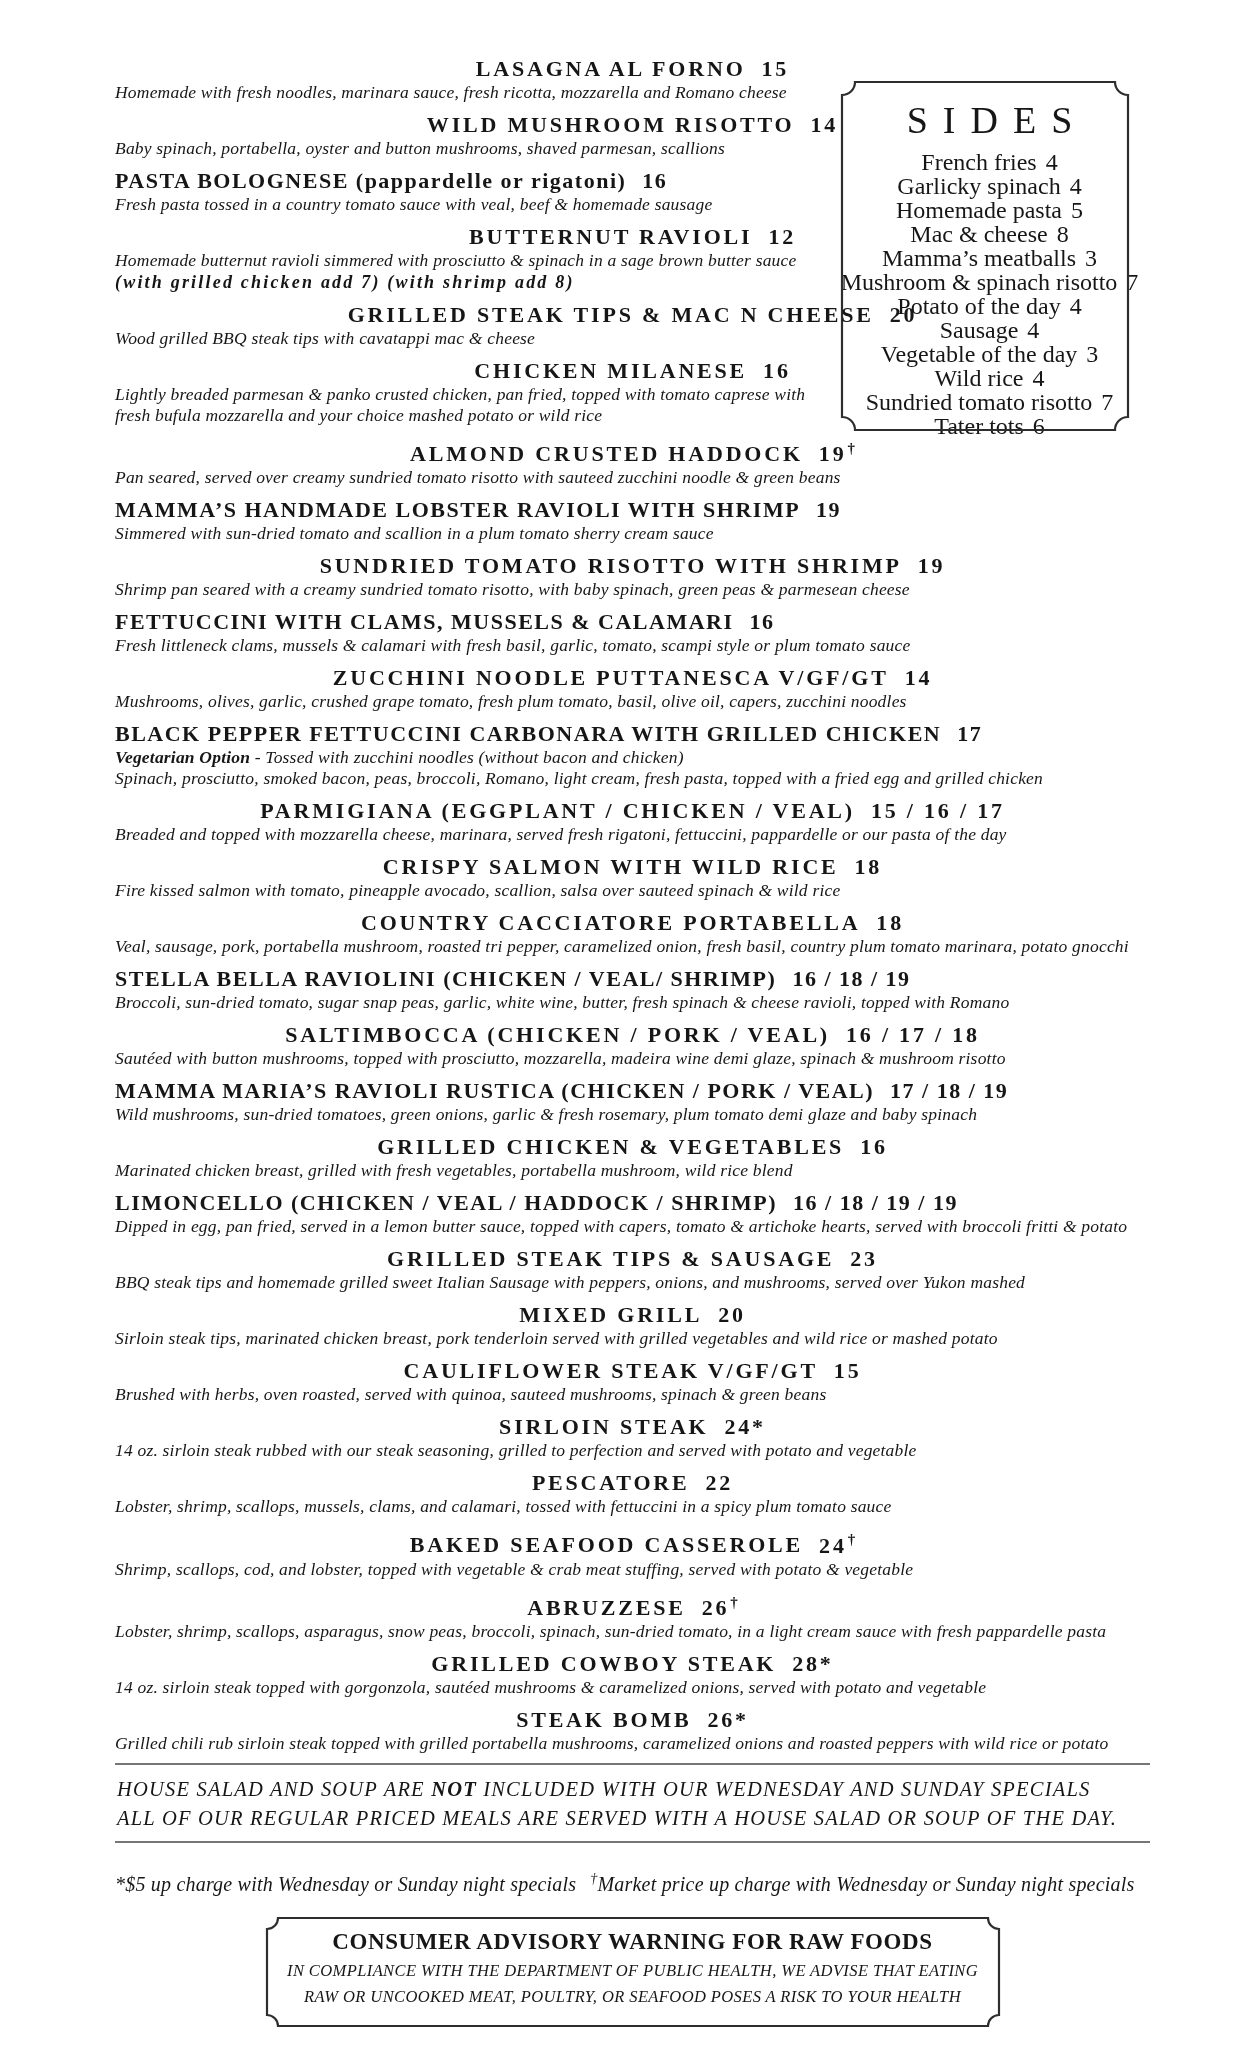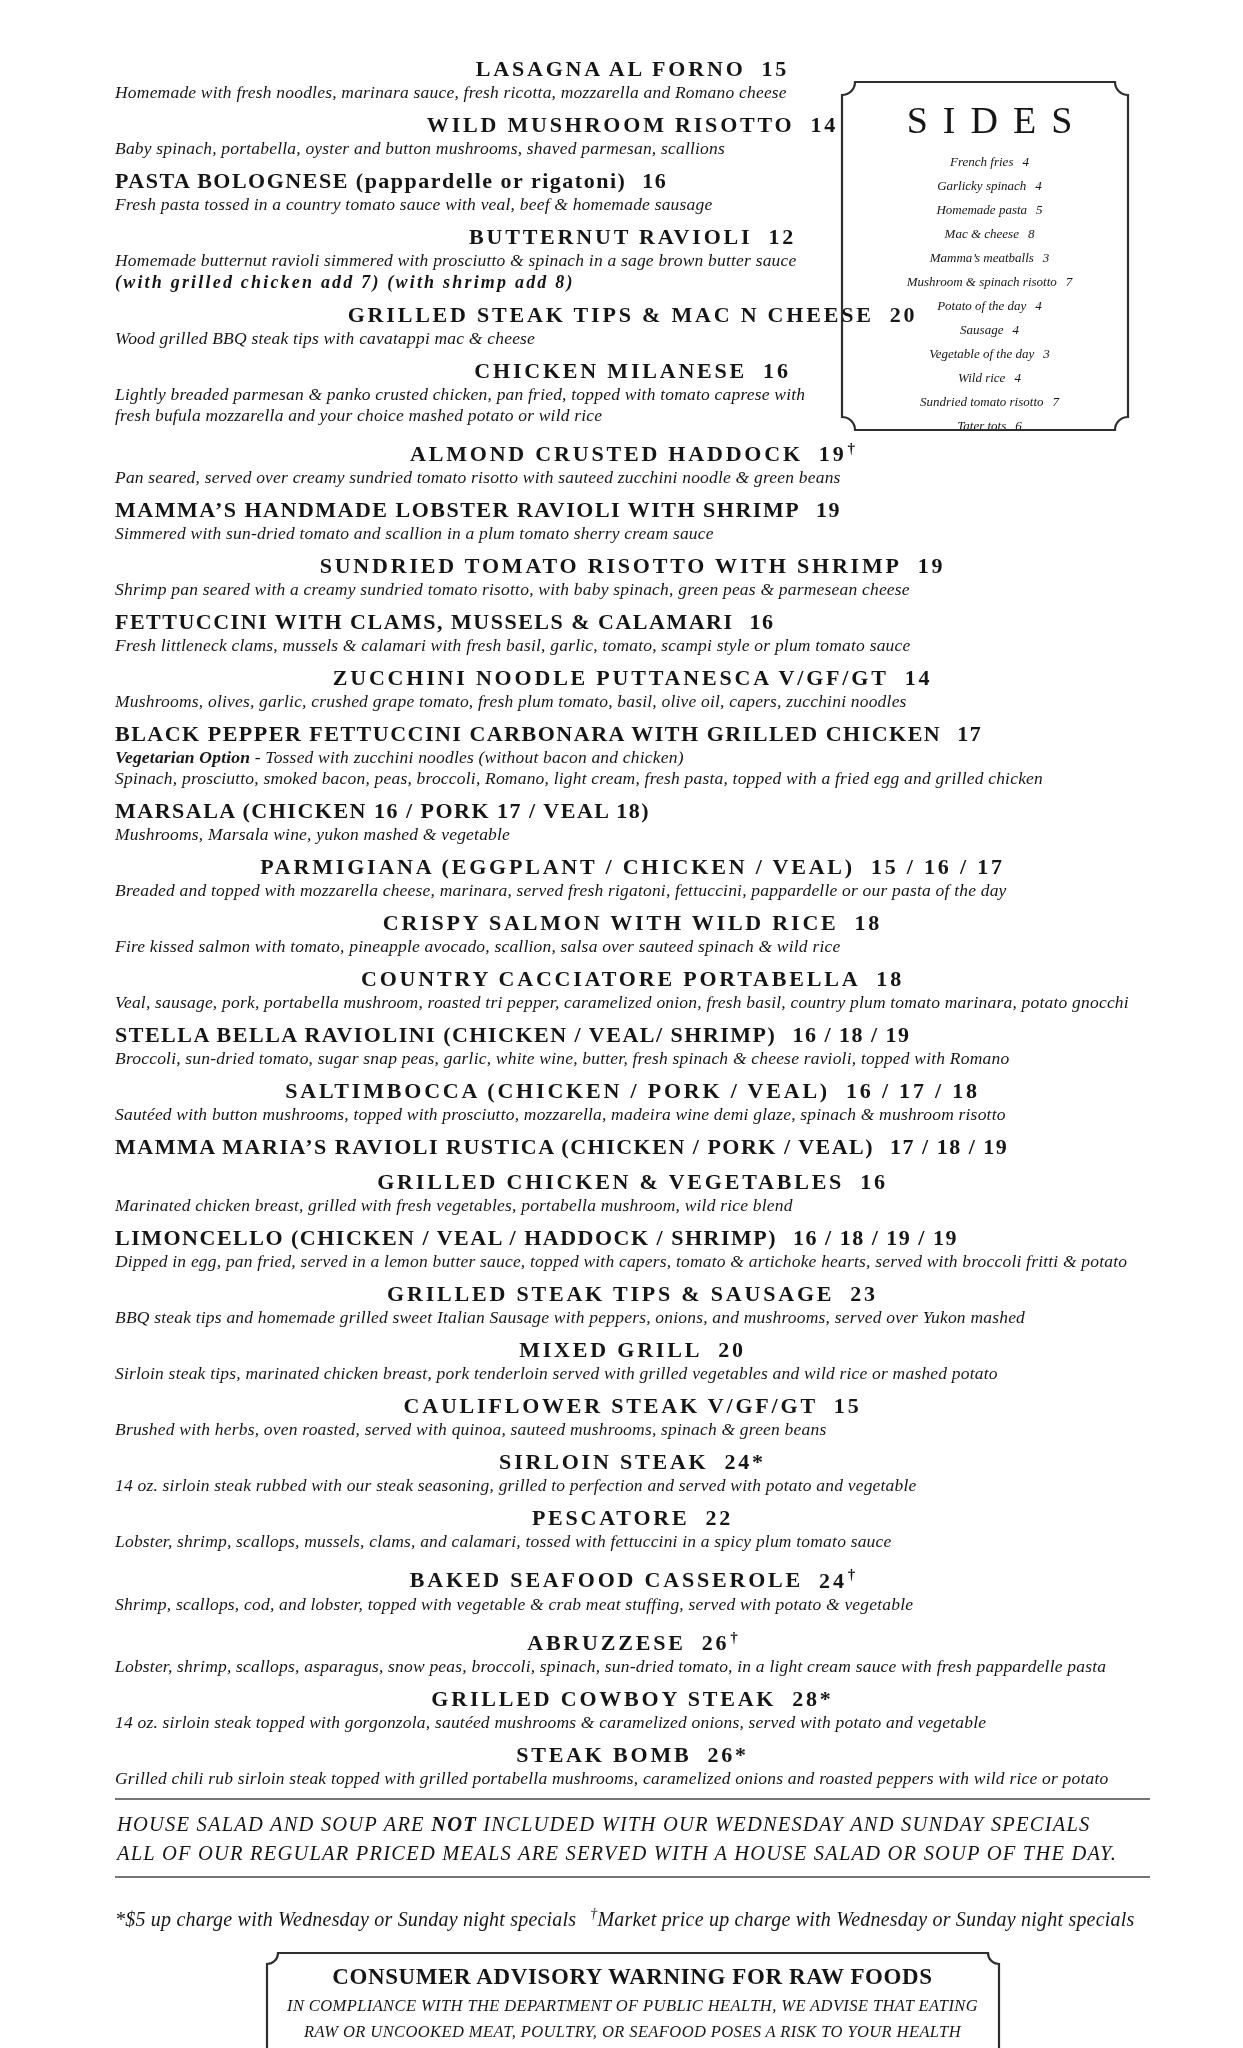--- a/index.html
+++ b/index.html
@@ -20,21 +20,21 @@
   .desc { font-style:italic; font-size:17.5px; line-height:21px; letter-spacing:0.2px; }
   .item.narrow .desc { max-width:728px; }
   .desc .vb { font-weight:700; }
   .note { font-style:italic; font-weight:700; font-size:18px; line-height:22px; letter-spacing:2.2px; }
 
   
   .sides-box { position:absolute; left:840px; top:80px; width:299px; height:352px; text-align:center; }
   .sides-box svg.frame { position:absolute; left:0; top:0; }
   .sides-title { margin-top:18px; font-size:38px; line-height:44px; letter-spacing:15px; padding-left:15px; font-weight:400; }
   .sides-list { margin-top:8px; }
-  .side-line { font-style:italic; font-size:13px; line-height:24px; }
+  .side-line { font-size:24px; line-height:24px; }
   .side-line .sp { margin-left:9px; }
 
   
   .rule { height:2px; background:#767676; }
   .rule.top { margin-top:4px; }
   .policy { font-style:italic; font-size:20.5px; line-height:29px; letter-spacing:1.2px; padding:10px 2px 8px; }
   .policy .nb { font-weight:700; }
   .footnote { margin-top:24px; font-style:italic; font-size:20px; line-height:24px; letter-spacing:0.2px; white-space:nowrap; }
   .footnote .fn2 { margin-left:14px;text-align:right; }
   .footnote sup { font-size:14px; }
@@ -114,24 +114,20 @@
       </div>
       <div class="item wide">
         <div class="item-head"><span>ZUCCHINI NOODLE PUTTANESCA V/GF/GT</span><span class="pr">14</span></div>
         <div class="desc">Mushrooms, olives, garlic, crushed grape tomato, fresh plum tomato, basil, olive oil, capers, zucchini noodles</div>
       </div>
       <div class="item">
         <div class="item-head"><span>BLACK PEPPER FETTUCCINI CARBONARA WITH GRILLED CHICKEN</span><span class="pr">17</span></div>
         <div class="desc"><span class="vb">Vegetarian Option</span> - Tossed with zucchini noodles (without bacon and chicken)</div>
         <div class="desc">Spinach, prosciutto, smoked bacon, peas, broccoli, Romano, light cream, fresh pasta, topped with a fried egg and grilled chicken</div>
       </div>
-      <div class="item">
-        <div class="item-head"><span>MARSALA (CHICKEN 16 / PORK 17 / VEAL 18)</span></div>
-        <div class="desc">Mushrooms, Marsala wine,  yukon mashed &amp; vegetable</div>
-      </div>
       <div class="item wide">
         <div class="item-head"><span>PARMIGIANA (EGGPLANT / CHICKEN / VEAL)</span><span class="pr">15 / 16 / 17</span></div>
         <div class="desc">Breaded and topped with mozzarella cheese, marinara, served fresh rigatoni, fettuccini, pappardelle or our pasta of  the day</div>
       </div>
       <div class="item wide">
         <div class="item-head"><span>CRISPY SALMON WITH WILD RICE</span><span class="pr">18</span></div>
         <div class="desc">Fire kissed salmon with tomato, pineapple avocado, scallion, salsa over sauteed spinach &amp; wild rice</div>
       </div>
       <div class="item wide">
         <div class="item-head"><span>COUNTRY CACCIATORE PORTABELLA</span><span class="pr">18</span></div>
@@ -140,20 +136,21 @@
       <div class="item">
         <div class="item-head"><span>STELLA BELLA RAVIOLINI (CHICKEN / VEAL/ SHRIMP)</span><span class="pr">16 / 18 / 19</span></div>
         <div class="desc">Broccoli, sun-dried tomato, sugar snap peas, garlic, white wine, butter, fresh spinach &amp; cheese ravioli, topped with Romano</div>
       </div>
       <div class="item wide">
         <div class="item-head"><span>SALTIMBOCCA (CHICKEN / PORK / VEAL)</span><span class="pr">16 / 17 / 18</span></div>
         <div class="desc">Sautéed with button mushrooms, topped with prosciutto, mozzarella, madeira wine demi glaze, spinach &amp; mushroom risotto</div>
       </div>
       <div class="item">
         <div class="item-head"><span>MAMMA MARIA’S RAVIOLI RUSTICA (CHICKEN / PORK / VEAL)</span><span class="pr">17 / 18 / 19</span></div>
+        <div class="desc">Wild mushrooms, sun-dried tomatoes, green onions, garlic &amp; fresh rosemary, plum tomato demi glaze and baby spinach</div>
       </div>
       <div class="item wide">
         <div class="item-head"><span>GRILLED CHICKEN &amp; VEGETABLES</span><span class="pr">16</span></div>
         <div class="desc">Marinated chicken breast, grilled with fresh vegetables, portabella mushroom, wild rice blend</div>
       </div>
       <div class="item">
         <div class="item-head"><span>LIMONCELLO (CHICKEN / VEAL / HADDOCK / SHRIMP)</span><span class="pr">16 / 18 / 19 / 19</span></div>
         <div class="desc">Dipped in egg, pan fried, served in a lemon butter sauce, topped with capers, tomato &amp; artichoke hearts, served with broccoli fritti &amp; potato</div>
       </div>
       <div class="item wide">

